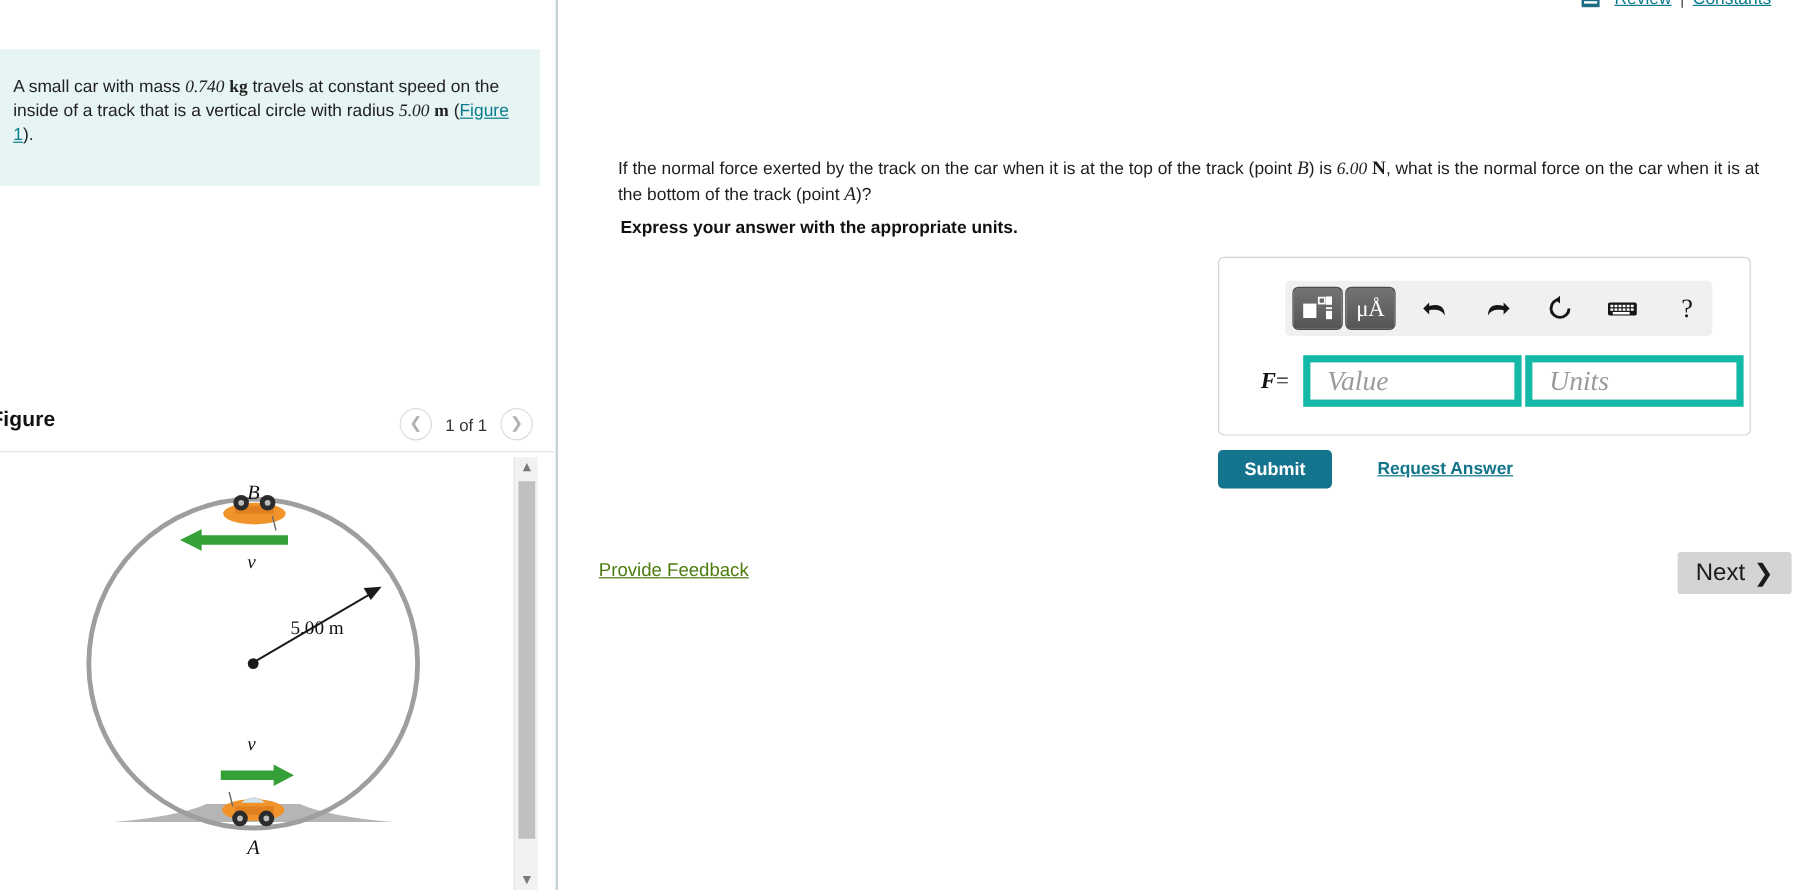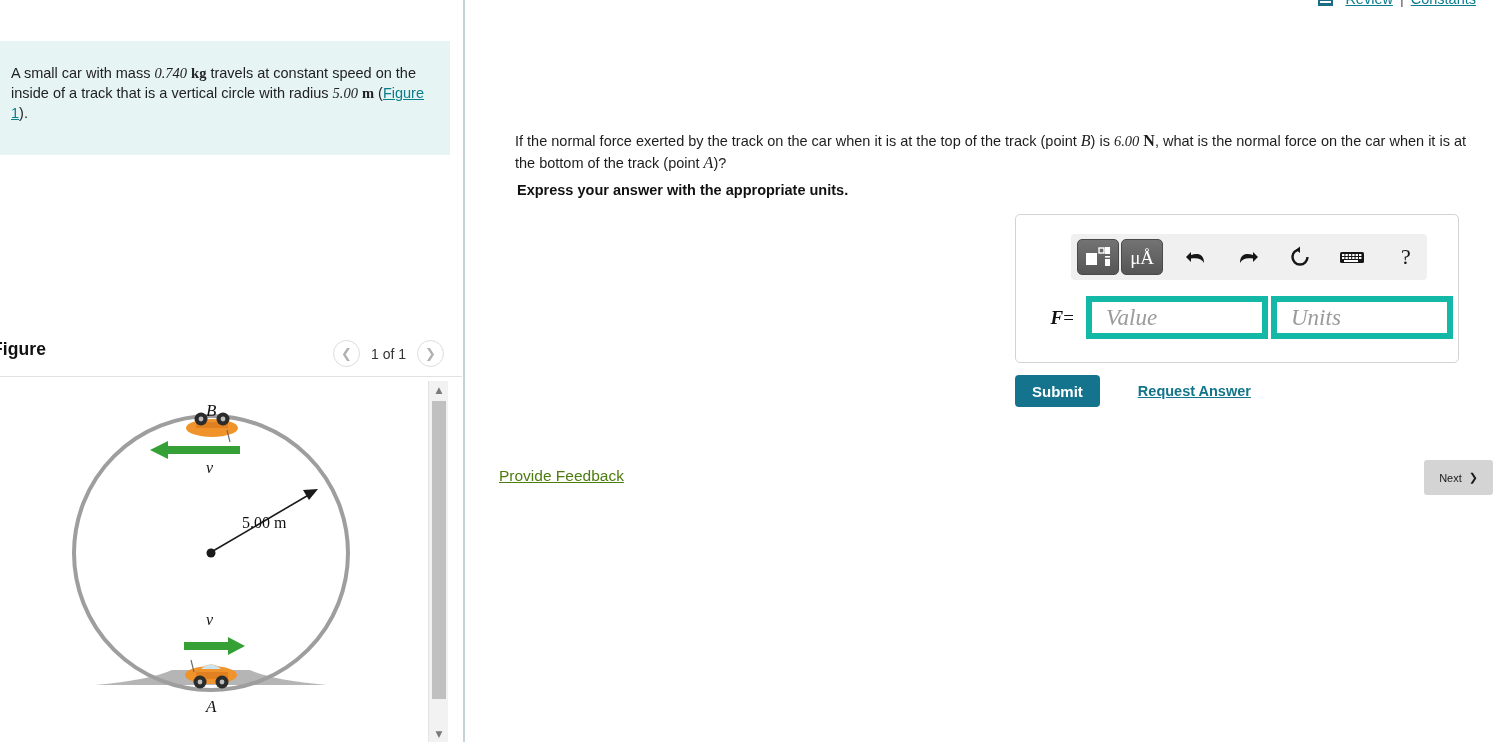--- a/index.html
+++ b/index.html
@@ -200,40 +200,40 @@
   .inp.value { width: 182px; }
   .inp.units { width: 182px; margin-left: 3px; }
 
   .submit-row {
     position: absolute; left: 549px; top: 375px;
     display: flex; align-items: center; gap: 38px;
   }
   .btn-submit {
     background: #14748d; color: #fff;
     border: none; border-radius: 4px;
-    padding: 0 17px; height: 32px;
+    padding: 0 22px; height: 32px;
     font-size: 15px; font-weight: bold; cursor: pointer;
     font-family: "Liberation Sans", sans-serif;
   }
   .link-strong {
     color: #12758a; font-weight: bold; font-size: 14.5px;
     text-decoration: underline; cursor: pointer;
   }
 
   .footer-feedback {
     position: absolute; left: 33px; top: 467px;
     font-size: 15.5px; color: #4d7c0f;
     text-decoration: underline; cursor: pointer;
   }
   .btn-next {
     position: absolute; right: 10px; top: 460px;
     background: #d4d4d4; color: #1a1a1a;
     border: none; border-radius: 3px;
     height: 35px; padding: 0 15px;
-    font-size: 11px; cursor: pointer;
+    font-size: 20px; cursor: pointer;
     display: flex; align-items: center; gap: 7px;
     font-family: "Liberation Sans", sans-serif;
   }
 </style>
 </head>
 <body>
 
 <div class="page">
 
   <div class="left-col">

